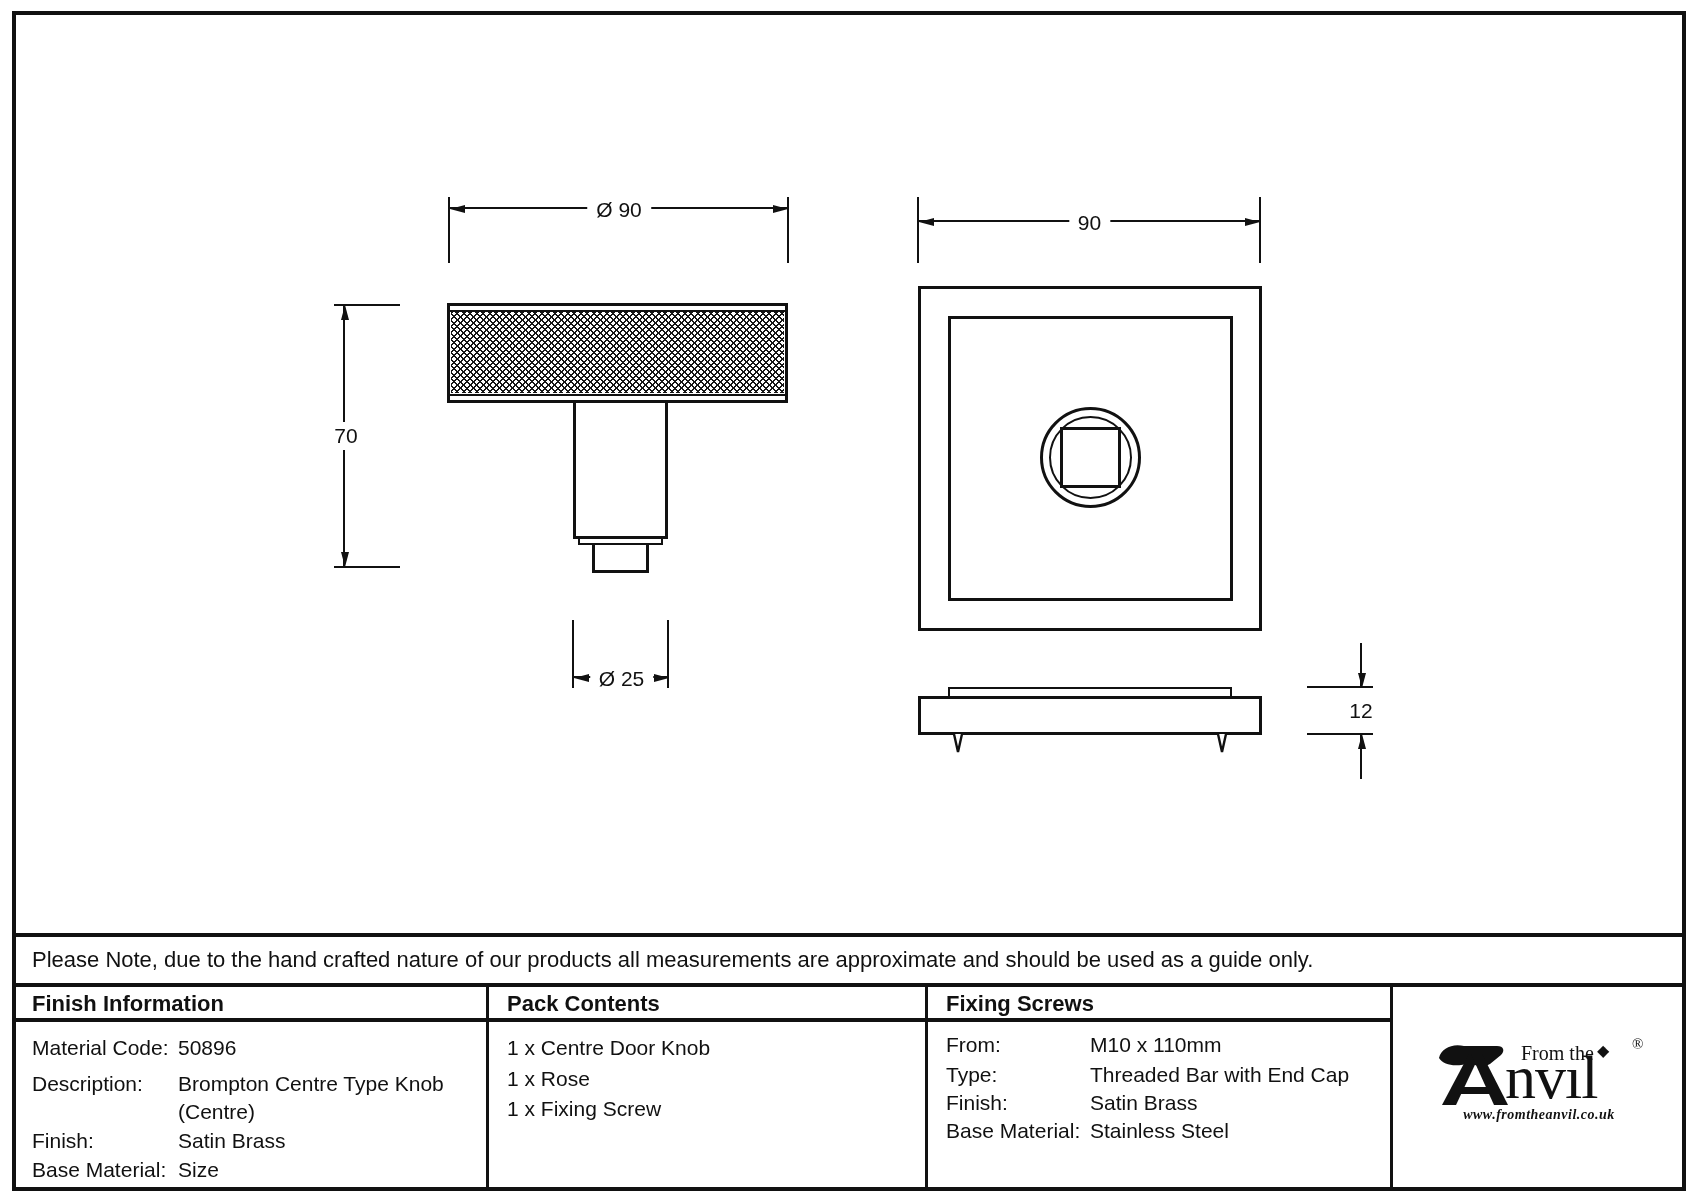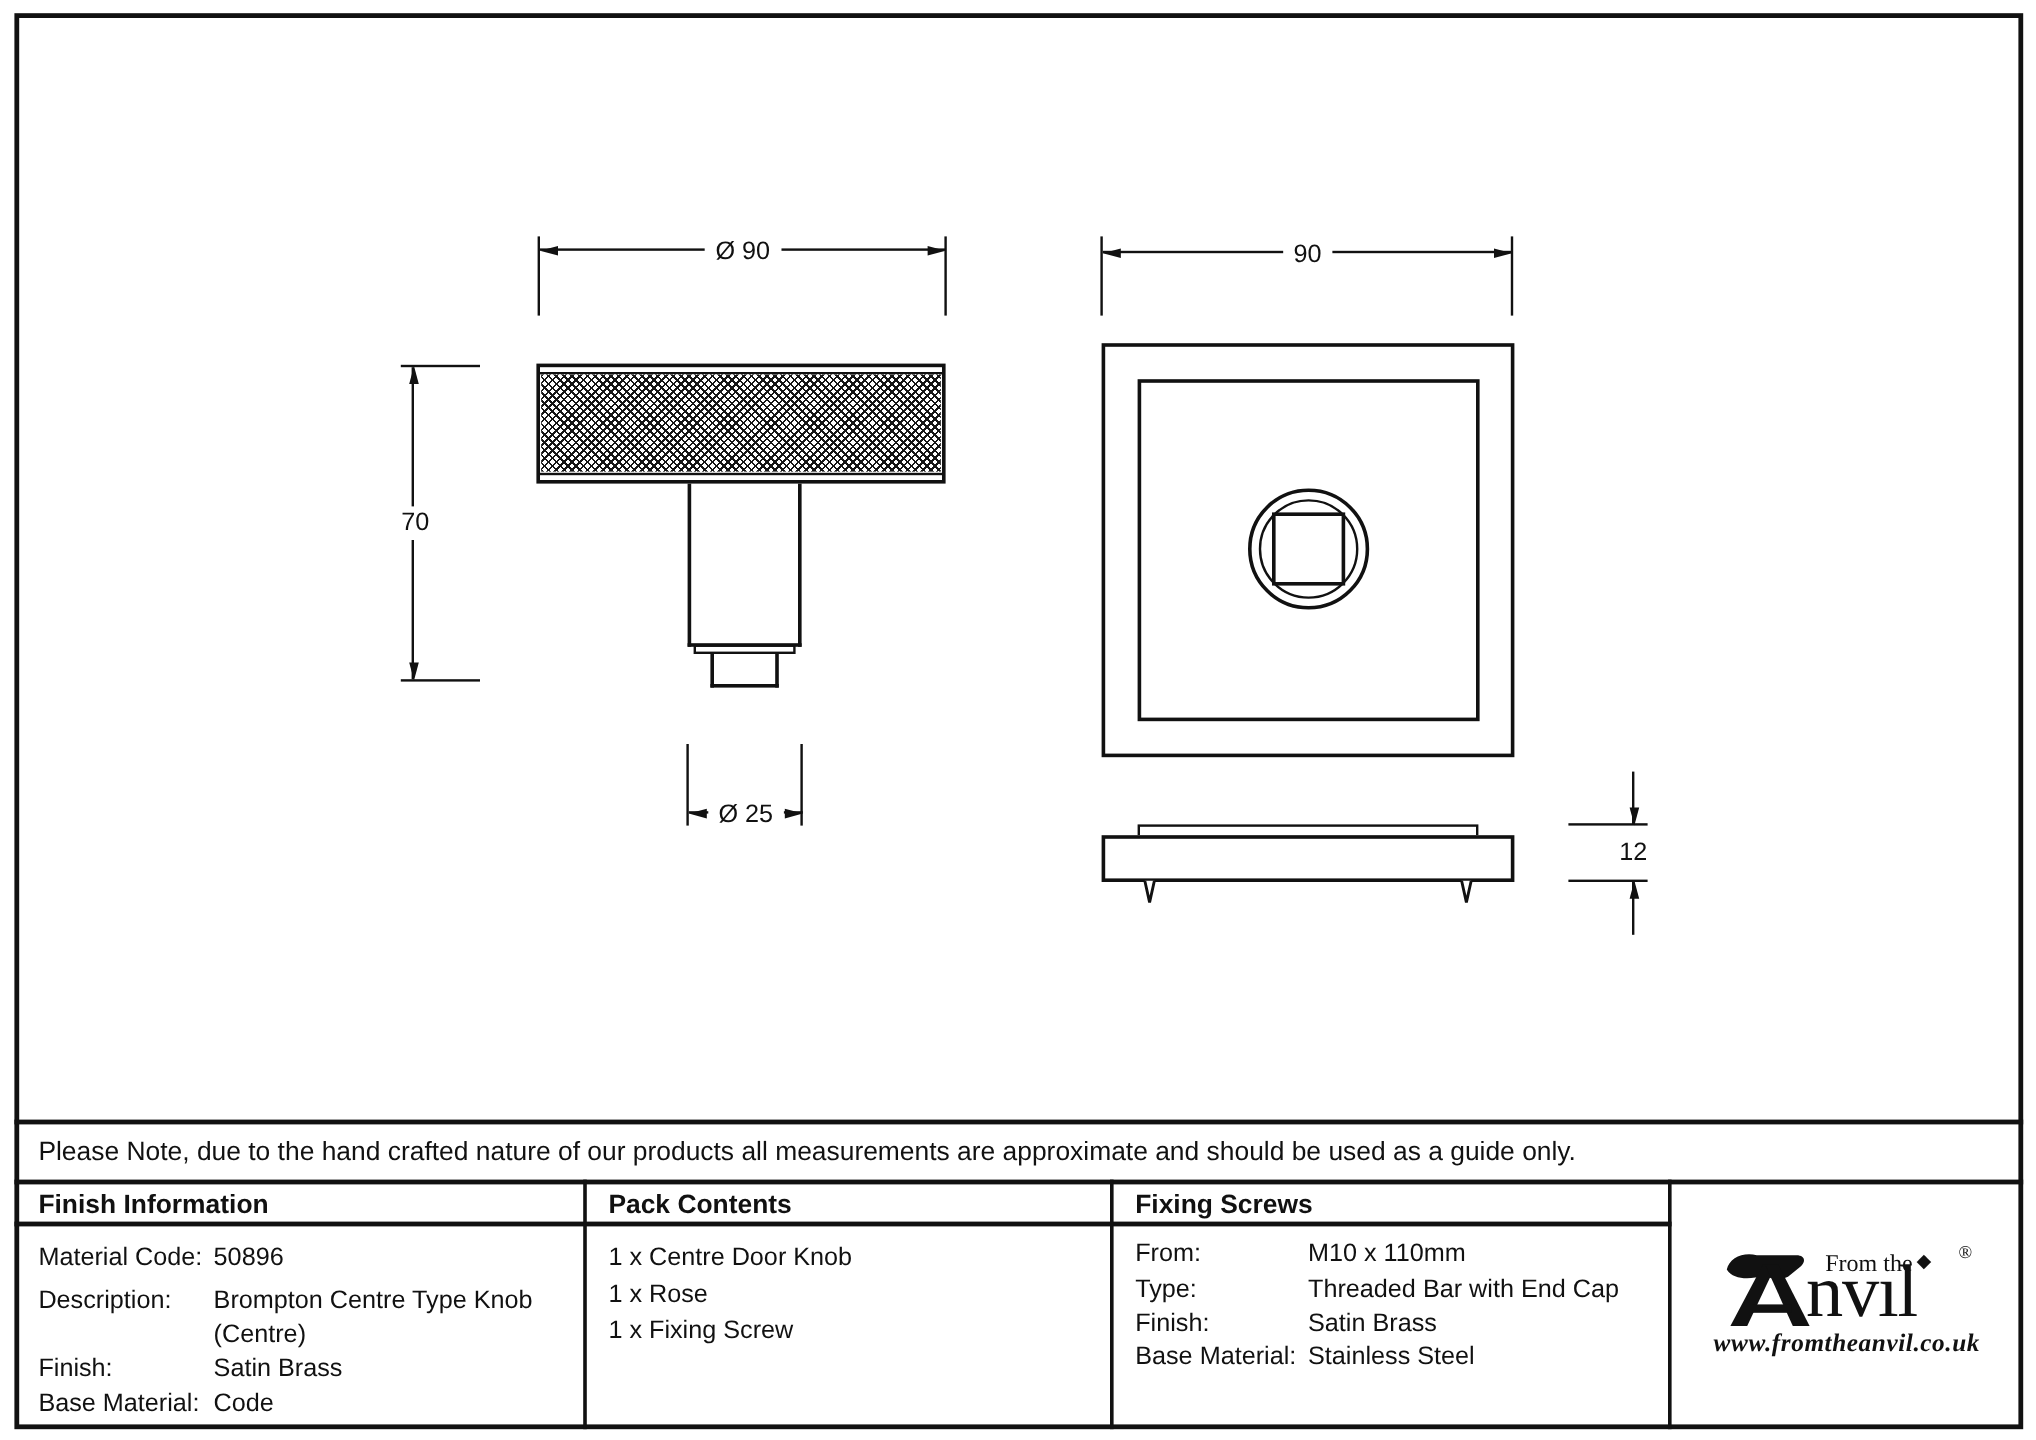--- a/index.html
+++ b/index.html
@@ -61,21 +61,21 @@
   .logo-svg{ position:absolute; left:1436px; top:1041px; }
   .fromthe{ position:absolute; left:1521px; top:1042px; font-size:20px;
     font-family:"Liberation Serif", serif; }
   .brand{ position:absolute; left:1505px; top:1046px; font-size:62px; line-height:1;
     font-family:"Liberation Serif", serif; letter-spacing:-1px; }
   .diamond{ position:absolute; left:1597px; top:1041px; font-size:16px;
     font-family:"DejaVu Sans", sans-serif; }
   .regmark{ position:absolute; left:1632px; top:1036px; font-size:15px;
     font-family:"Liberation Serif", serif; }
   .brand-url{ position:absolute; left:1393px; top:1107px; width:292px; text-align:center;
-    font-size:21px; font-style:italic; font-weight:600;
+    font-size:14px; font-style:italic; font-weight:600;
     font-family:"Liberation Serif", serif; letter-spacing:0.5px; }
   .lug{ position:absolute; }
 </style>
 </head>
 <body>
 
 <div class="sheet"></div>
 
 <div>
 
@@ -110,21 +110,21 @@
   <div class="dimh" style="left:574px;top:676px;width:95px">
     <span class="al"></span>
     <span class="ar"></span>
     <span class="dlbl">Ø 25</span>
   </div>
 </div>
 
 <div>
   <div class="vline" style="left:917px;top:197px;height:66px"></div>
   <div class="vline" style="left:1259px;top:197px;height:66px"></div>
-  <div class="dimh" style="left:919px;top:209px;width:341px">
+  <div class="dimh" style="left:919px;top:220px;width:341px">
     <span class="al"></span>
     <span class="ar"></span>
     <span class="dlbl">90</span>
   </div>
 
   <div class="outline3" style="left:918px;top:286px;width:344px;height:345px"></div>
   <div class="outline3" style="left:948px;top:316px;width:285px;height:285px"></div>
   <div class="outline3 round" style="left:1040px;top:407px;width:101px;height:101px"></div>
   <div class="outline2 round" style="left:1049px;top:416px;width:83px;height:83px"></div>
   <div class="outline3" style="left:1060px;top:427px;width:61px;height:61px"></div>
@@ -170,21 +170,21 @@
 <div class="row pi" style="left:32px;top:1072px">
   <span class="lab">Description:</span><span>Brompton Centre Type Knob</span>
 </div>
 <div class="row pi" style="left:32px;top:1100px">
   <span class="lab"></span><span>(Centre)</span>
 </div>
 <div class="row pi" style="left:32px;top:1129px">
   <span class="lab">Finish:</span><span>Satin Brass</span>
 </div>
 <div class="row pi" style="left:32px;top:1158px">
-  <span class="lab">Base Material:</span><span>Code</span>
+  <span class="lab">Base Material:</span><span>Size</span>
 </div>
 
 <div class="row" style="left:507px;top:1036px">1 x Centre Door Knob</div>
 <div class="row" style="left:507px;top:1067px">1 x Rose</div>
 <div class="row" style="left:507px;top:1097px">1 x Fixing Screw</div>
 
 <div class="row fx" style="left:946px;top:1033px">
   <span class="lab">From:</span><span>M10 x 110mm</span>
 </div>
 <div class="row fx" style="left:946px;top:1063px">

